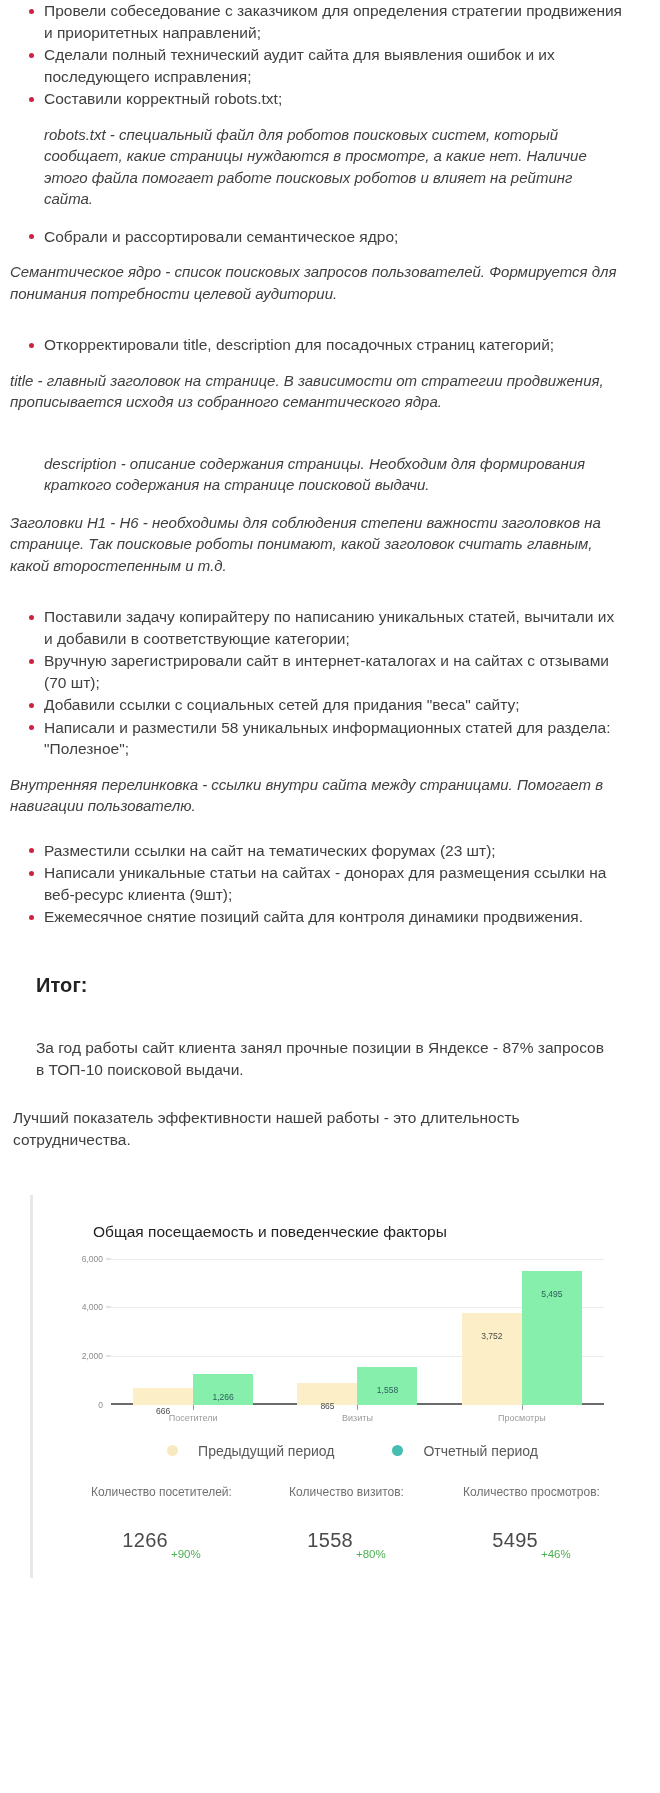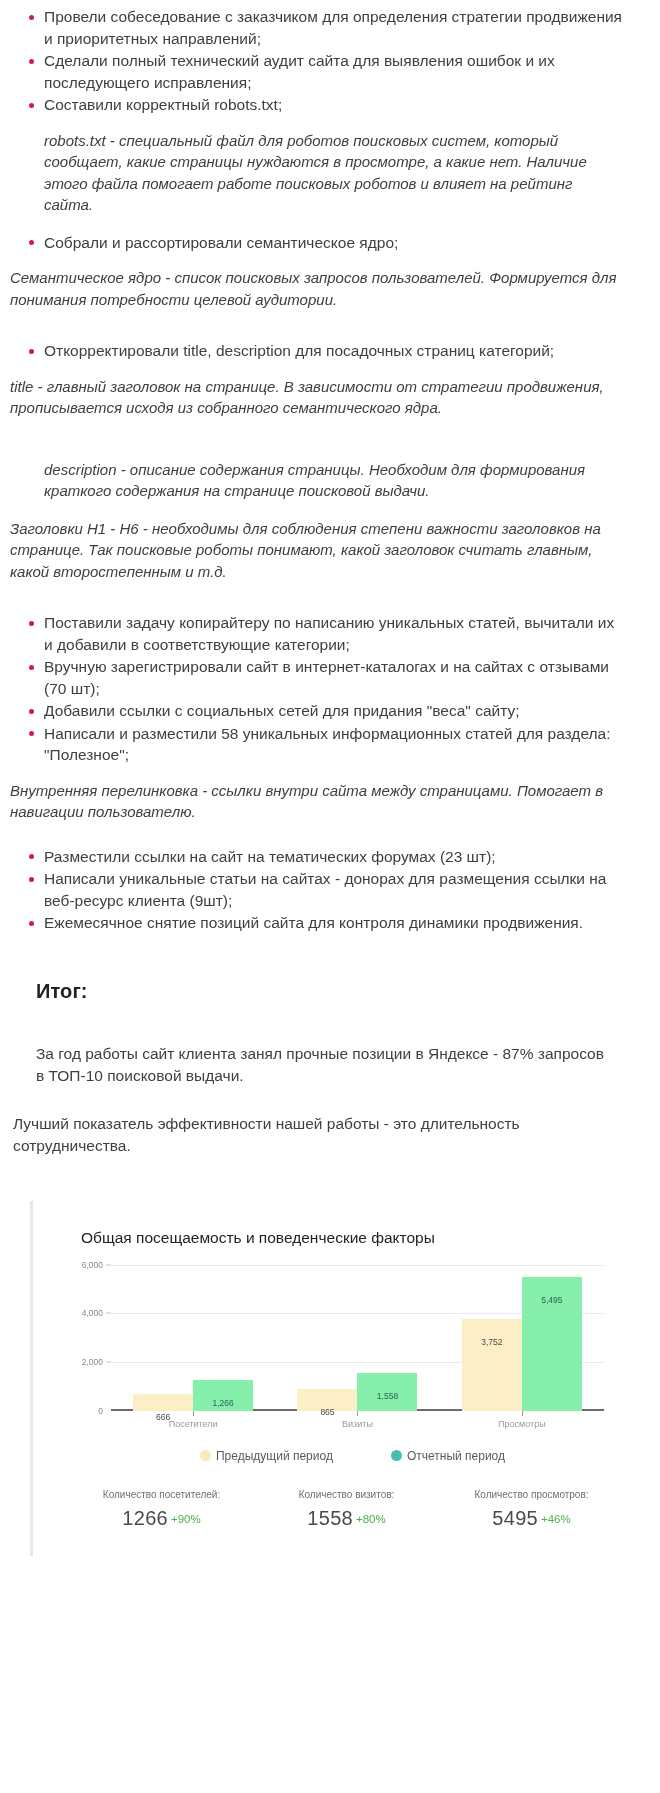--- a/index.html
+++ b/index.html
@@ -10,21 +10,20 @@
   }
   body {
     width: 660px;
     font-family: "Liberation Sans", "DejaVu Sans", sans-serif;
     color: #3b3b3b;
     -webkit-font-smoothing: antialiased;
   }
   .page {
     width: 648px;
     position: relative;
-    padding-top: 6px;
     box-sizing: border-box;
   }
 
   
   ul.bullets {
     list-style: none;
     margin: 0;
     padding: 0 24px 0 26px;
   }
   ul.bullets li {
@@ -83,21 +82,21 @@
     margin: 44px 0 0 30px;
     padding: 14px 0 0 0;
     border-left: 3px solid #e8e8e8;
     width: 612px;
     box-sizing: border-box;
     position: relative;
   }
   .chart-title {
     font-size: 15.5px;
     color: #232323;
-    margin: 14px 0 0 48px;
+    margin: 14px 0 0 60px;
     font-weight: normal;
   }
 
   .plot-wrap {
     position: relative;
     margin: 18px 0 0 0;
     height: 168px;
   }
   .plot-area {
     position: absolute;
@@ -203,22 +202,22 @@
   .legend {
     display: flex;
     justify-content: center;
     gap: 58px;
     margin-top: 16px;
     padding-left: 30px;
   }
   .legend-item {
     display: flex;
     align-items: center;
-    gap: 5px;
-    font-size: 12px;
+    gap: 20px;
+    font-size: 14px;
     color: #5a5a5a;
   }
   .legend-dot {
     width: 11px;
     height: 11px;
     border-radius: 50%;
     display: inline-block;
   }
   .legend-dot.prev { background: #f8e9bf; }
   .legend-dot.curr { background: #44bfb0; }
@@ -226,41 +225,41 @@
   .stats {
     display: flex;
     margin-top: 26px;
     padding: 0 18px 0 36px;
   }
   .stat {
     flex: 1 1 0;
     text-align: center;
   }
   .stat-label {
-    font-size: 10px;
+    font-size: 12px;
     color: #707070;
     display: block;
-    margin-bottom: 7px;
+    margin-bottom: 30px;
   }
   .stat-value-row {
     display: inline-flex;
     align-items: flex-start;
     gap: 3px;
     justify-content: flex-end;
   }
   .stat-value {
     font-size: 20px;
     color: #4a4a4a;
     letter-spacing: 0.3px;
   }
   .stat-delta {
     font-size: 11.5px;
     color: #4caf50;
     position: relative;
-    top: 6px;
+    top: 19px;
   }
   .bottom-pad { height: 26px; }
 </style>
 </head>
 <body>
 
 <div class="page">
 
   <ul class="bullets">
     <li><span>Провели собеседование с заказчиком для определения стратегии продвижения и приоритетных направлений;</span></li>

